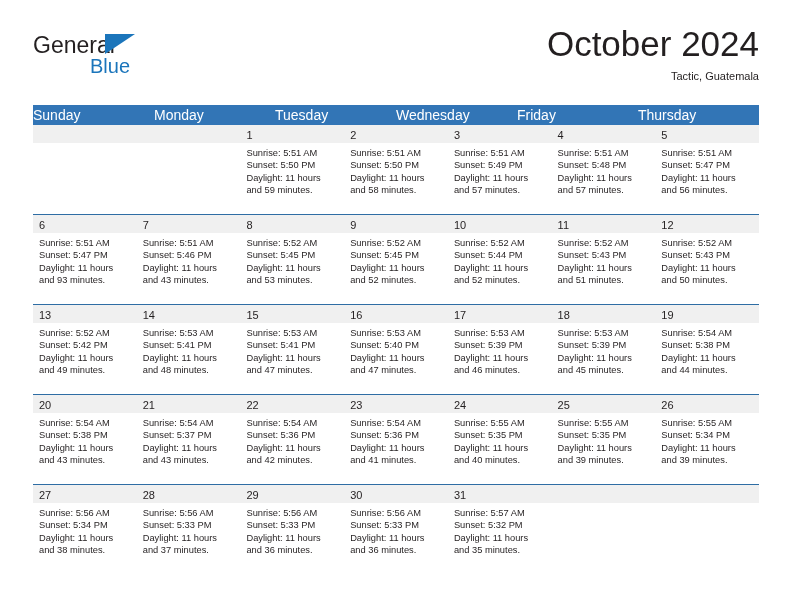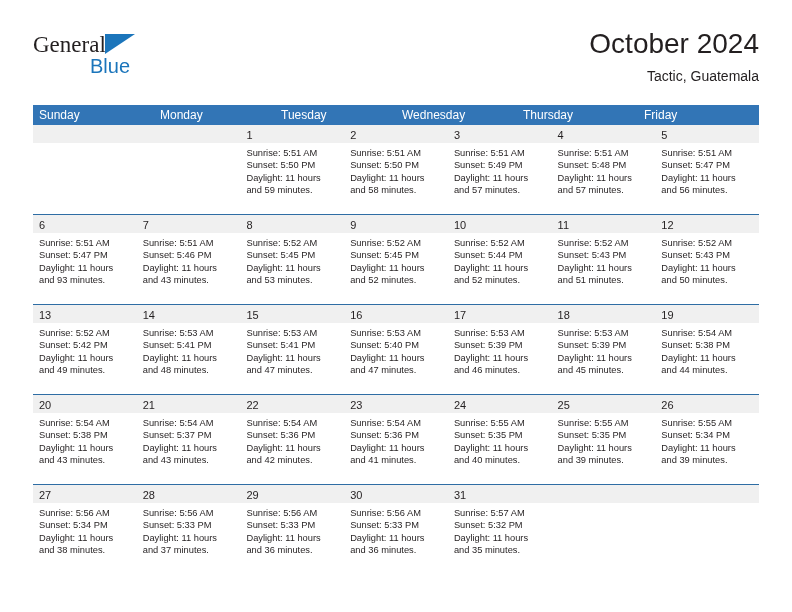--- a/index.html
+++ b/index.html
@@ -39,21 +39,21 @@
     height: 54px;
   }
   .logo-general {
     position: absolute;
     left: 0;
     top: 0;
     font-size: 23px;
     letter-spacing: 0px;
     color: #231f20;
     line-height: 26px;
-    font-family: Liberation Serif, serif;
+    font-family: Liberation Sans, sans-serif;
   }
   .logo-blue {
     position: absolute;
     left: 57px;
     top: 21px;
     font-size: 20px;
     color: #1b75bb;
     line-height: 26px;
     font-family: "Liberation Sans", sans-serif;
   }
@@ -67,28 +67,28 @@
     border-bottom: 20px solid transparent;
   }
 
   .title-block {
     position: absolute;
     right: 0;
     top: 0;
     text-align: right;
   }
   .cal-title {
-    font-size: 28px;
+    font-size: 35px;
     font-weight: normal;
     color: #231f20;
     line-height: 32px;
     white-space: nowrap;
   }
   .cal-subtitle {
-    font-size: 14px;
+    font-size: 11px;
     font-weight: normal;
     color: #231f20;
     line-height: 20px;
     margin-top: 6px;
     white-space: nowrap;
   }
 
   
   .calendar {
     position: absolute;
@@ -99,23 +99,22 @@
 
   .dow-row {
     display: flex;
     width: 100%;
     background: #3275b6;
     height: 20px;
   }
   .dow-cell {
     flex: 1 1 0;
     color: #ffffff;
-    font-size: 12px;
+    font-size: 14px;
     line-height: 20px;
-    padding-left: 6px;
     box-sizing: border-box;
     overflow: hidden;
     white-space: nowrap;
   }
 
   .week-row {
     display: flex;
     width: 100%;
     border-bottom: 1.5px solid #2e6da4;
     box-sizing: border-box;
@@ -179,22 +178,22 @@
     </div>
 
   </div>
 
   <div class="calendar">
     <div class="dow-row" id="dow-row">
         <div class="dow-cell">Sunday</div>
         <div class="dow-cell">Monday</div>
         <div class="dow-cell">Tuesday</div>
         <div class="dow-cell">Wednesday</div>
+        <div class="dow-cell">Friday</div>
         <div class="dow-cell">Thursday</div>
-        <div class="dow-cell">Friday</div>
       </div>
     <div id="weeks-container">
         <div class="week-row">
           <div class="day-cell empty">
             <div class="day-num-band"><span class="day-num"></span></div>
           </div>
           <div class="day-cell empty">
             <div class="day-num-band"><span class="day-num"></span></div>
           </div>
           <div class="day-cell">

